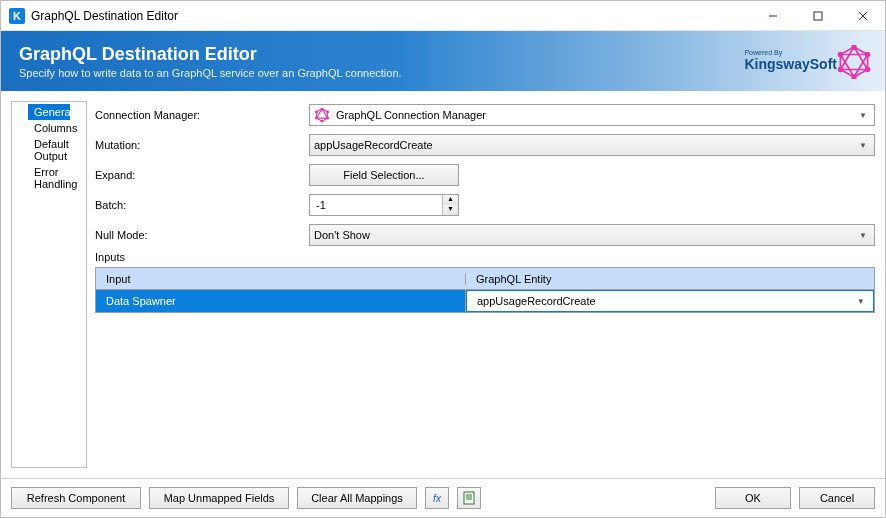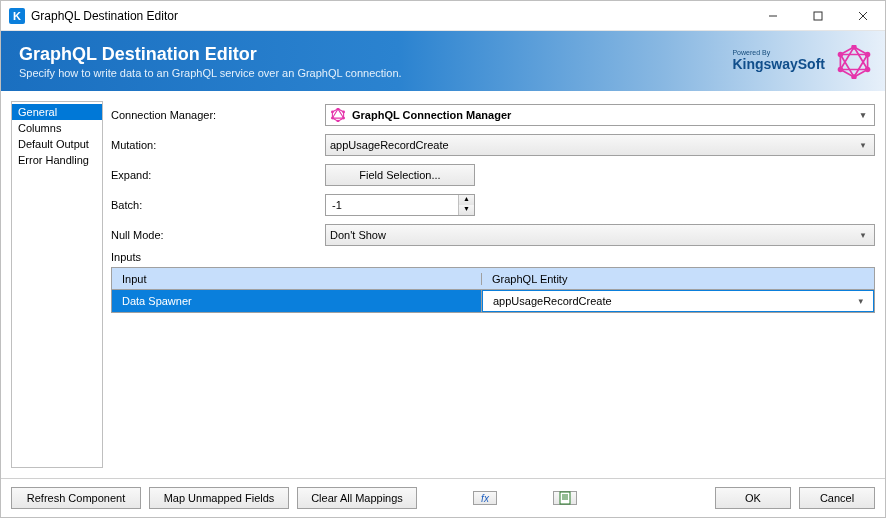--- a/index.html
+++ b/index.html
@@ -6,34 +6,34 @@
   html, body { width: 886px; height: 518px; overflow: hidden; background: #fff; }
   .window { width: 886px; height: 518px; border: 1px solid #bfbfbf; display: flex; flex-direction: column; background: #fff; }
   .titlebar { height: 30px; display: flex; align-items: center; padding: 0 0 0 8px; border-bottom: 1px solid #e5e5e5; }
   .titlebar .app-icon { width: 16px; height: 16px; background: #0a7fdc; color: #fff; font-weight: bold; font-size: 11px; line-height: 16px; text-align: center; border-radius: 2px; margin-right: 6px; }
   .titlebar .title { font-size: 12px; color: #000; flex: 1; }
   .titlebar .winbtn { width: 45px; height: 30px; display: flex; align-items: center; justify-content: center; font-size: 11px; color: #333; cursor: default; }
   .titlebar .winbtn svg { stroke: #333; }
   .header-band { height: 60px; background: linear-gradient(90deg, #1a6fc0 0%, #2b83d0 45%, #89b8e2 75%, #e7f0fa 100%); display: flex; align-items: center; padding: 0 18px; position: relative; }
   .header-band .htitle { font-size: 18px; color: #fff; font-weight: 600; }
   .header-band .hsub { font-size: 11px; color: #e4f0fb; margin-top: 2px; }
-  .header-band .brand { position: absolute; right: 60px; top: 18px; display: flex; align-items: center; }
+  .header-band .brand { position: absolute; right: 48px; top: 18px; display: flex; align-items: center; }
   .header-band .brand .pb { font-size: 7px; color: #144b7b; margin-right: 2px; }
   .header-band .brand .name { font-size: 14px; font-weight: 700; color: #104e8b; }
   .header-band .graphql-logo { position: absolute; right: 14px; top: 14px; width: 34px; height: 34px; }
   .body-area { flex: 1; display: flex; padding: 10px; gap: 8px; overflow: hidden; }
-  .sidebar { width: 92px; border: 1px solid #bfbfbf; padding: 2px 0; background: #fff; }
+  .sidebar { width: 76px; border: 1px solid #bfbfbf; padding: 2px 16px; background: #fff; }
   .sidebar .navitem { font-size: 11px; color: #000; padding: 2px 6px; cursor: default; }
   .sidebar .navitem.selected { background: #0078d7; color: #fff; }
   .main { flex: 1; display: flex; flex-direction: column; }
   .form-row { display: flex; align-items: center; height: 28px; margin-bottom: 2px; gap: 32px; }
   .form-row .flabel { width: 182px; font-size: 11px; color: #000; }
   .form-row .fcontrol { flex: 1; }
   .dropdown { height: 22px; border: 1px solid #a0a0a0; background: linear-gradient(#f8f8f8,#e8e8e8); display: flex; align-items: center; padding: 0 4px; font-size: 11px; position: relative; }
-  .dropdown-light { background: #fff; font-weight: bold; }
+  .dropdown-light { background: #fff; }
   .dropdown .arrow { margin-left: auto; width: 14px; text-align: center; font-size: 9px; color: #555; }
   .dropdown .icon16 { width: 16px; height: 16px; margin-right: 6px; display:inline-flex; align-items:center; justify-content:center; }
   .btn { height: 22px; border: 1px solid #a0a0a0; background: linear-gradient(#f8f8f8,#e8e8e8); font-size: 11px; padding: 0 10px; display: inline-flex; align-items: center; justify-content: center; cursor: default; }
   .btn-w150 { width: 150px; }
   .spinner { width: 150px; height: 22px; border: 1px solid #a0a0a0; background: #fff; display: flex; align-items: center; }
   .spinner .spin-val { flex: 1; padding: 0 6px; font-size: 11px; }
   .spinner .spin-btns { display: flex; flex-direction: column; width: 16px; border-left: 1px solid #c0c0c0;}
   .spinner .spin-btns div { height: 10px; line-height: 8px; font-size: 7px; text-align: center; background: linear-gradient(#f5f5f5,#e5e5e5); cursor: default; }
   .section-label { font-size: 11px; margin-bottom: 4px; color: #000; }
   .inputs-table { border: 1px solid #a0a0a0; width: 100%; }
@@ -42,21 +42,21 @@
   .inputs-table .thead .cell { padding: 0 10px; }
   .inputs-table .cell-left { width: 370px; border-right: 1px solid #a0a0a0; }
   .inputs-table .cell-right { flex: 1; }
   .inputs-table .trow.selected { background: #0a7fdc; color: #fff; }
   .inputs-table .trow .cell { padding: 0 10px; height: 100%; display: flex; align-items: center; }
   .inputs-table .trow.selected .cell-right { background: #fff; color: #000; border: 1px solid #0a7fdc; position: relative; }
   .inputs-table .trow.selected .cell-right .arrow { margin-left: auto; font-size: 9px; color: #555; }
   .footer { border-top: 1px solid #d0d0d0; padding: 8px 10px; display: flex; align-items: center; gap: 8px; }
   .footer .btn { min-width: 76px; }
   .footer .spacer { flex: 1; }
-  .iconbtn { width: 24px; height: 14px; border: 1px solid #a0a0a0; background: linear-gradient(#f8f8f8,#e8e8e8); display: inline-flex; align-items: center; justify-content: center; margin-left: 48px; }
+  .iconbtn { width: 24px; height: 22px; border: 1px solid #a0a0a0; background: linear-gradient(#f8f8f8,#e8e8e8); display: inline-flex; align-items: center; justify-content: center; }
 </style>
 </head>
 <body>
 
 <div class="window">
 
   <div class="titlebar">
     <div class="app-icon">K</div>
     <div class="title">GraphQL Destination Editor</div>
     <div class="winbtn">

